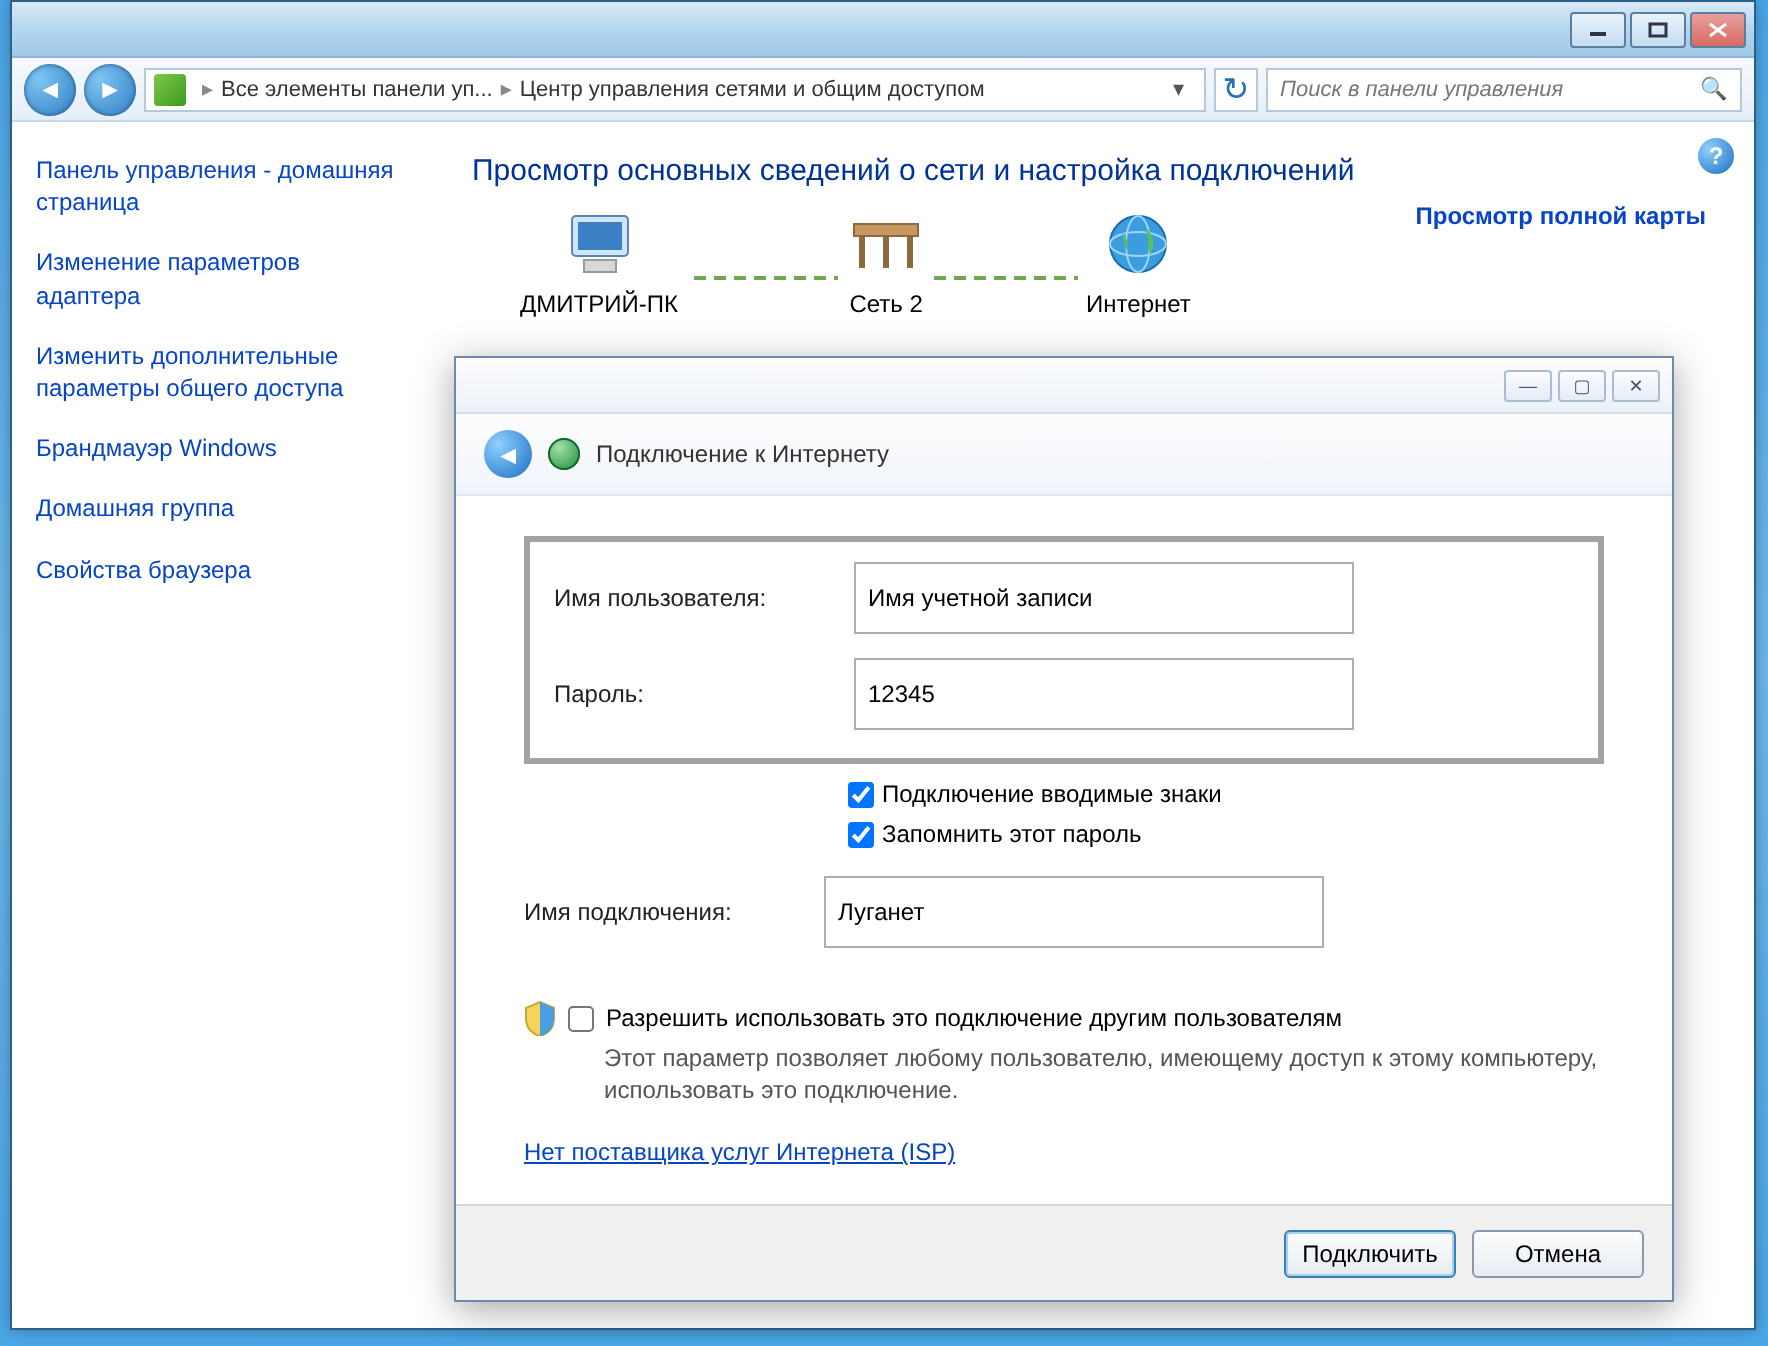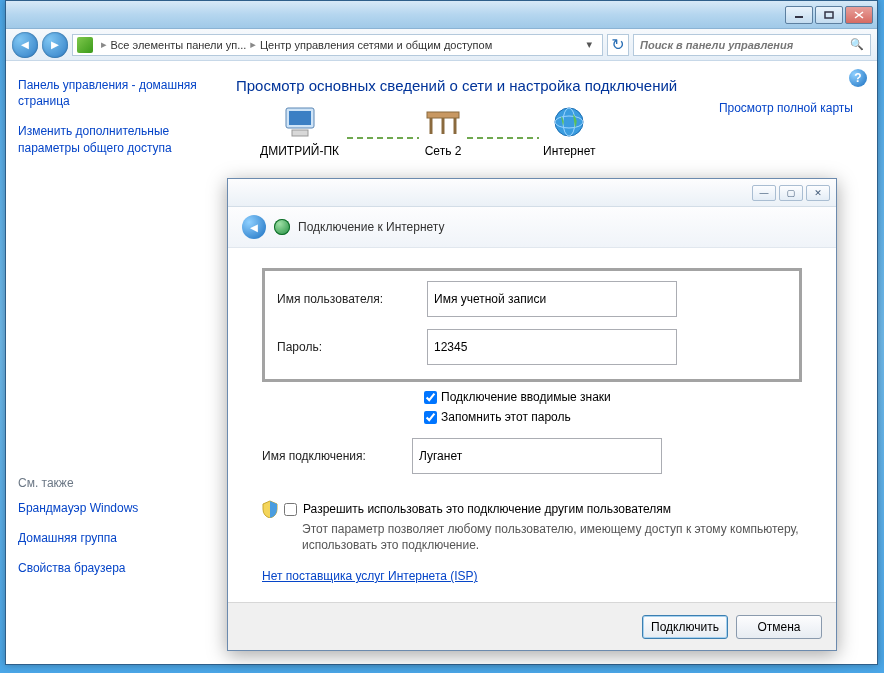--- a/index.html
+++ b/index.html
@@ -14,40 +14,40 @@
 .win-btn.close { background: linear-gradient(180deg,#e89f9a,#d66b63); }
 
 
 .navbar { height: 32px; background: linear-gradient(180deg,#f6f9fc,#e5eef7); border-bottom: 1px solid #c7d8e8; display: flex; align-items: center; padding: 0 6px; gap: 4px; }
 .nav-arrow { width: 26px; height: 26px; border-radius: 50%; background: radial-gradient(circle at 30% 30%, #7ec5f2, #2f7cc4); display: flex; align-items: center; justify-content: center; color: #fff; font-size: 13px; cursor: pointer; box-shadow: inset 0 0 2px #1a4d7a; }
 .breadcrumb { flex: 1; height: 22px; border: 1px solid #b4c9dc; background: #fff; display: flex; align-items: center; font-size: 11px; color: #333; padding: 0 4px; }
 .breadcrumb .bc-icon { width: 16px; height: 16px; margin-right: 4px; background: linear-gradient(135deg,#7fc84c,#3a9a1a); border-radius: 2px; }
 .breadcrumb .sep { color: #888; margin: 0 4px; }
 .breadcrumb .chev { margin-left: auto; color: #555; padding: 0 6px; }
 .refresh-btn { width: 22px; height: 22px; border: 1px solid #b4c9dc; background: #fff; display: flex; align-items: center; justify-content: center; color: #2a6fb5; cursor: pointer; }
-.searchbox { width: 238px; height: 22px; border: 1px solid #b4c9dc; background: #fff; display: flex; align-items: center; padding: 0 6px; font-size: 11px; color: #777; font-style: italic; font-weight: bold; }
+.searchbox { width: 238px; height: 22px; border: 1px solid #b4c9dc; background: #fff; display: flex; align-items: center; padding: 0 6px; font-size: 11px; color: #777; font-style: italic; }
 .searchbox .mag { margin-left: auto; color: #5a8fc0; font-style: normal; }
 
 
 .content { display: flex; height: calc(100% - 60px); }
 .sidebar { width: 210px; background: #fff; padding: 16px 12px; font-size: 12px; }
 .sidebar a { color: #0645c8; text-decoration: none; display: block; margin-bottom: 14px; line-height: 1.35; }
 .sidebar .see-also-hdr { color: #6b7785; margin-top: 320px; margin-bottom: 10px; font-size: 12px; }
 
 .main-panel { flex: 1; background: #fff; padding: 16px 20px; position: relative; }
 .main-heading { color: #003399; font-size: 15px; font-weight: normal; margin-bottom: 12px; }
 .help-icon { position: absolute; top: 8px; right: 10px; width: 18px; height: 18px; border-radius: 50%; background: radial-gradient(circle at 30% 30%,#8fd0ff,#1a6fc0); color: #fff; font-size: 12px; font-weight: bold; display: flex; align-items: center; justify-content: center; cursor: pointer; }
 
 .net-diagram { display: flex; align-items: center; gap: 0; margin-left: 20px; }
 .net-node { text-align: center; font-size: 11px; }
 .net-node .icon { width: 40px; height: 34px; margin: 0 auto 2px; }
 .net-node .lbl { font-size: 12px; }
 .net-node .sub { color: #666; font-size: 11px; margin-top: 24px; }
 .net-line { width: 72px; height: 2px; background: repeating-linear-gradient(90deg,#6fa84f 0 6px, transparent 6px 10px); margin: 0 4px 24px 4px; }
-.map-link { position: absolute; top: 40px; right: 24px; color: #0645c8; font-size: 12px; text-decoration: none; }
+.map-link { position: absolute; top: 40px; right: 24px; color: #0645c8; font-size: 12px; text-decoration: none; font-weight: bold; }
 
 .blurred { filter: blur(2.5px); opacity: .55; font-size: 12px; color: #0645c8; margin-top: 18px; display:flex; gap:80px;}
 
 
 .dialog { position: absolute; top: 178px; left: 227px; width: 610px; height: 473px; background: #fff; border: 1px solid #6b8aae; box-shadow: 0 4px 18px rgba(0,0,0,.35); }
 .dlg-title { height: 28px; background: linear-gradient(180deg,#fdfdfe,#ebf1f7); border-bottom: 1px solid #d3dde7; display: flex; justify-content: flex-end; align-items: center; padding-right: 6px; gap: 3px; }
 .dlg-btn { width: 24px; height: 16px; border: 1px solid #a9bdd2; border-radius: 2px; background: linear-gradient(180deg,#fcfdff,#e4edf6); font-size: 9px; display: flex; align-items: center; justify-content: center; cursor: pointer; font-family: Arial; color:#405a78;}
 .dlg-header { display: flex; align-items: center; padding: 8px 14px; gap: 8px; background: linear-gradient(180deg,#fdfdfe,#f0f4f9); border-bottom: 1px solid #e1e7ee; }
 .back-circle { width: 24px; height: 24px; border-radius: 50%; background: radial-gradient(circle at 30% 30%,#8fd0ff,#1a6fc0); color:#fff; display:flex; align-items:center; justify-content:center; cursor:pointer; font-size:13px;}
 .globe { width: 16px; height: 16px; border-radius: 50%; background: radial-gradient(circle at 35% 30%, #9fe0a6, #1a8a3a); box-shadow: 0 0 0 1px #0d6b28 inset; }
@@ -108,22 +108,22 @@
     <div class="refresh-btn">↻</div>
     <div class="searchbox">
       <span>Поиск в панели управления</span>
       <span class="mag">🔍</span>
     </div>
   </div>
 
   <div class="content">
     <div class="sidebar">
       <a href="#">Панель управления - домашняя страница</a>
+      <a href="#">Изменение параметров адаптера</a>
       <a href="#">Изменить дополнительные параметры общего доступа</a>
-      <div class="see-also-hdr">См. также</div>
       <a href="#">Брандмауэр Windows</a>
       <a href="#">Домашняя группа</a>
       <a href="#">Свойства браузера</a>
     </div>
 
     <div class="main-panel">
       <div class="help-icon">?</div>
       <div class="main-heading">Просмотр основных сведений о сети и настройка подключений</div>
       <a class="map-link" href="#">Просмотр полной карты</a>
 

